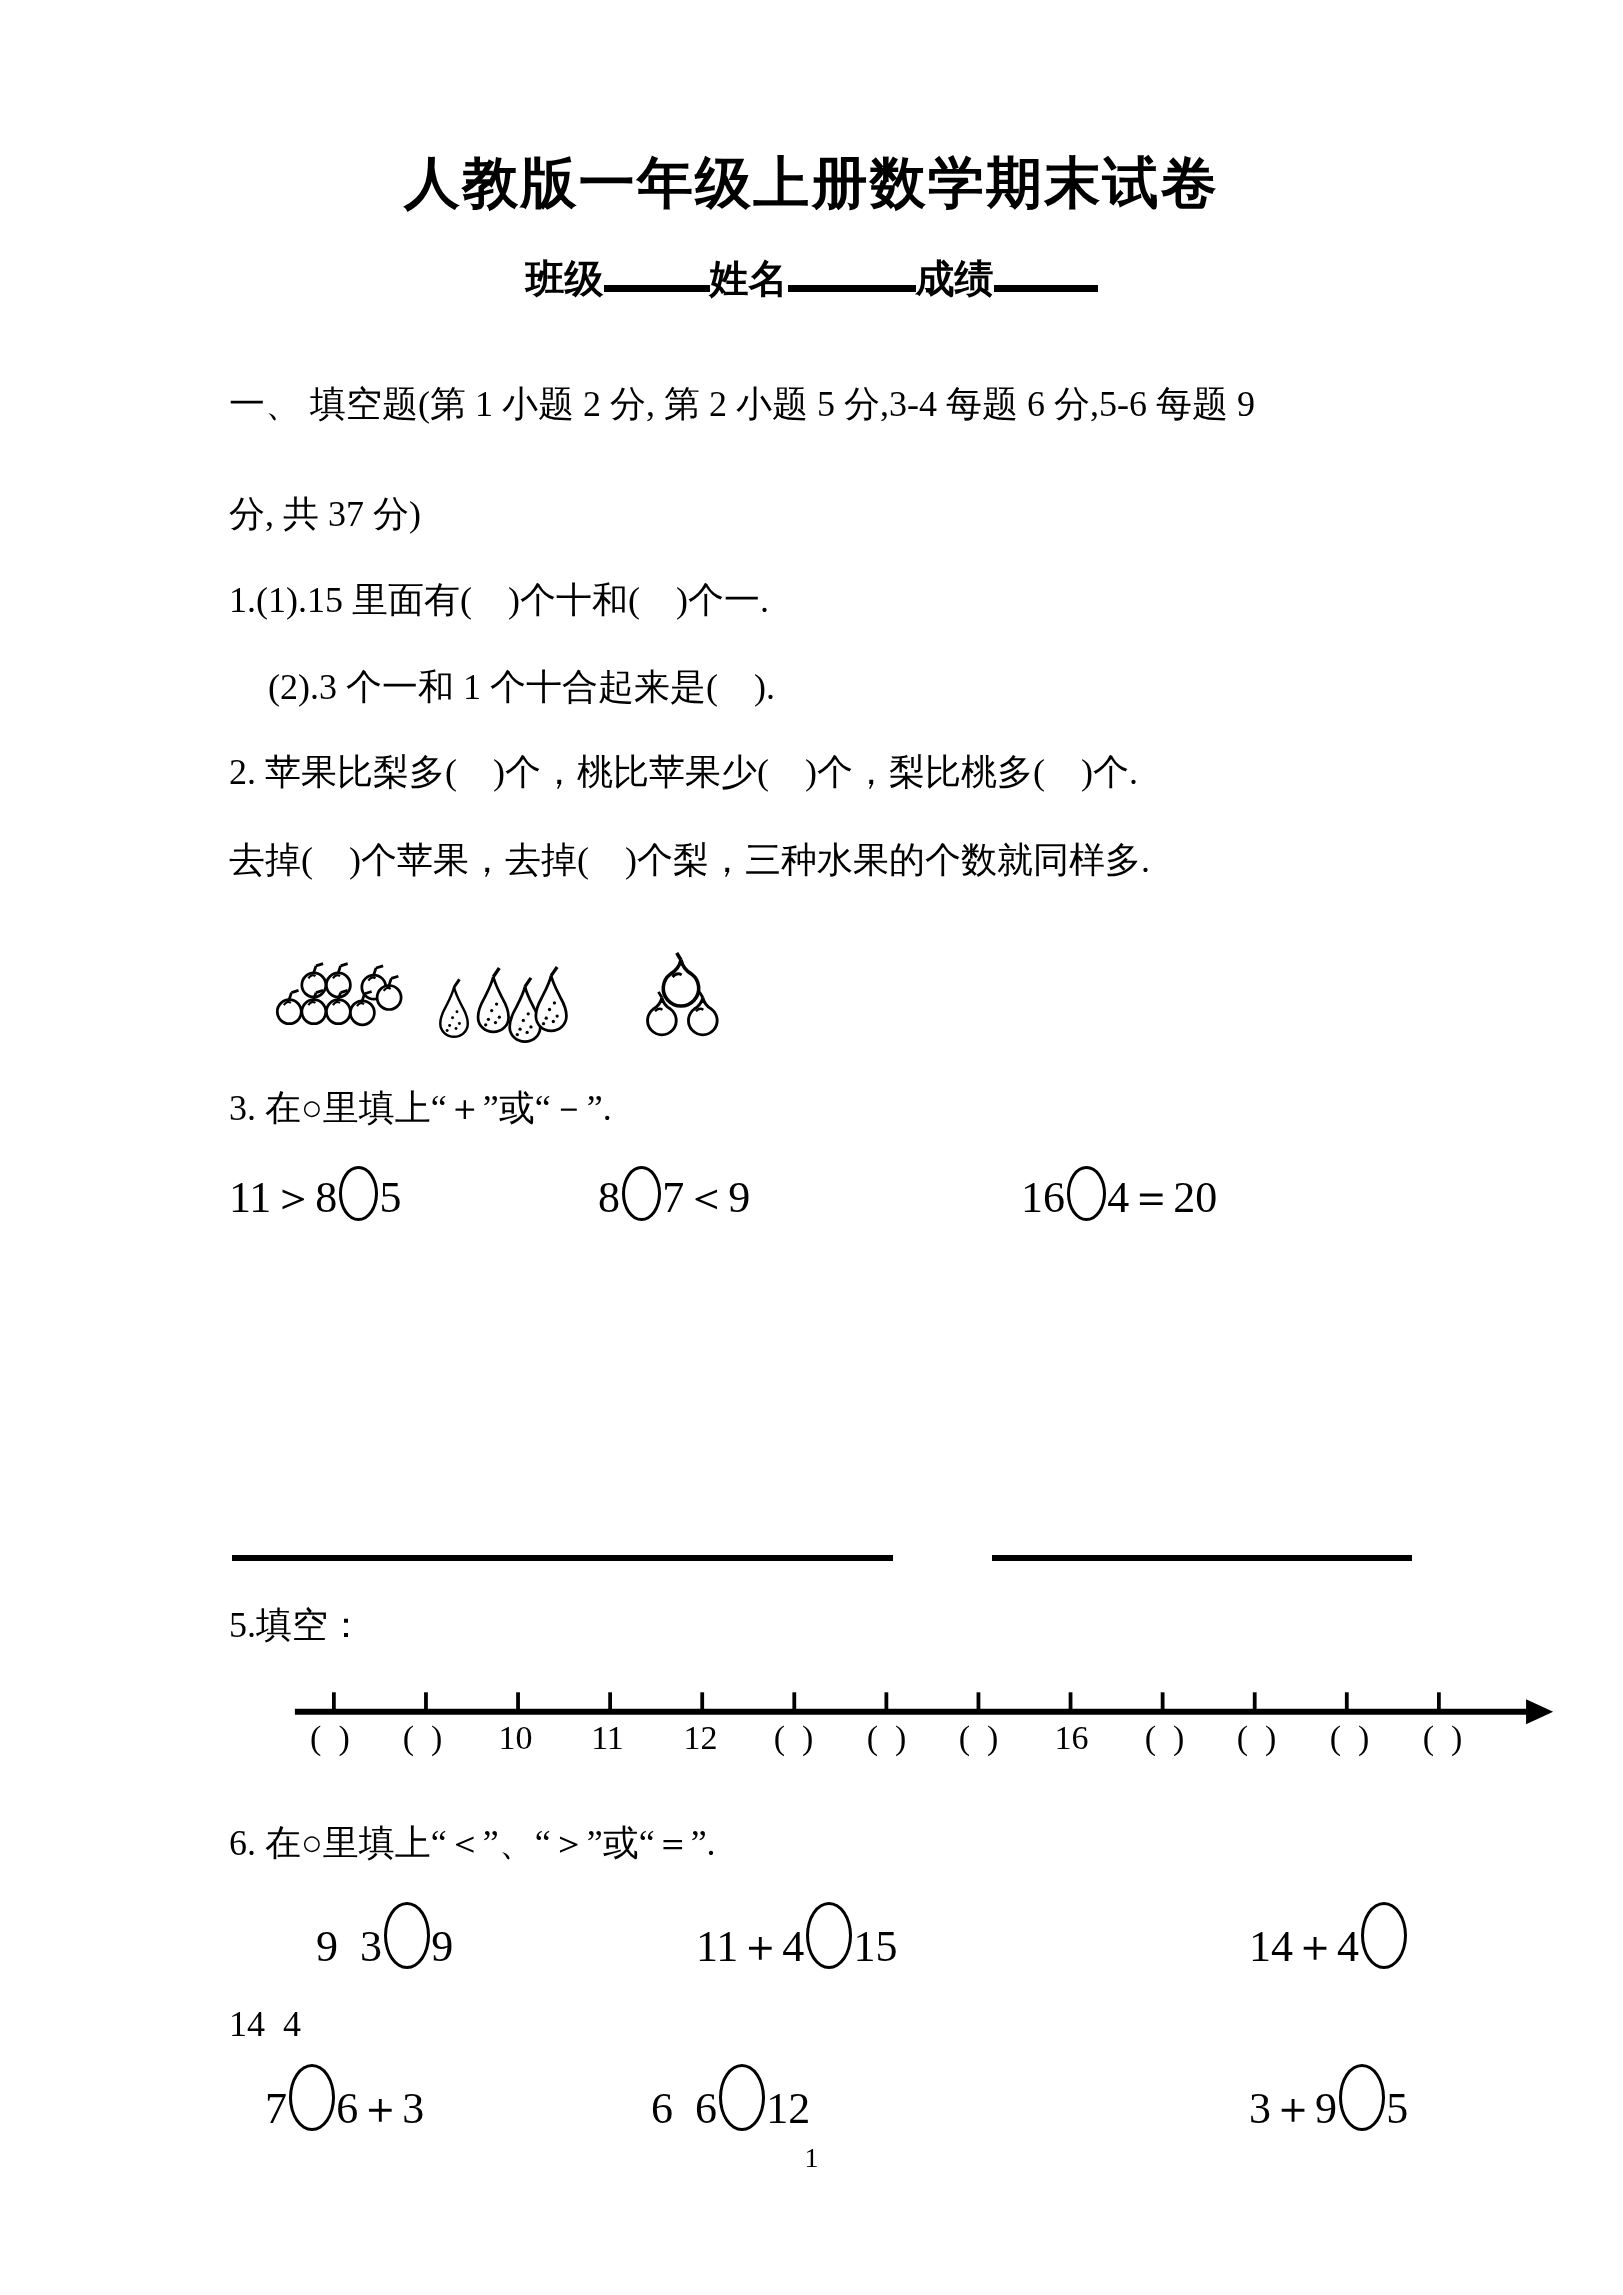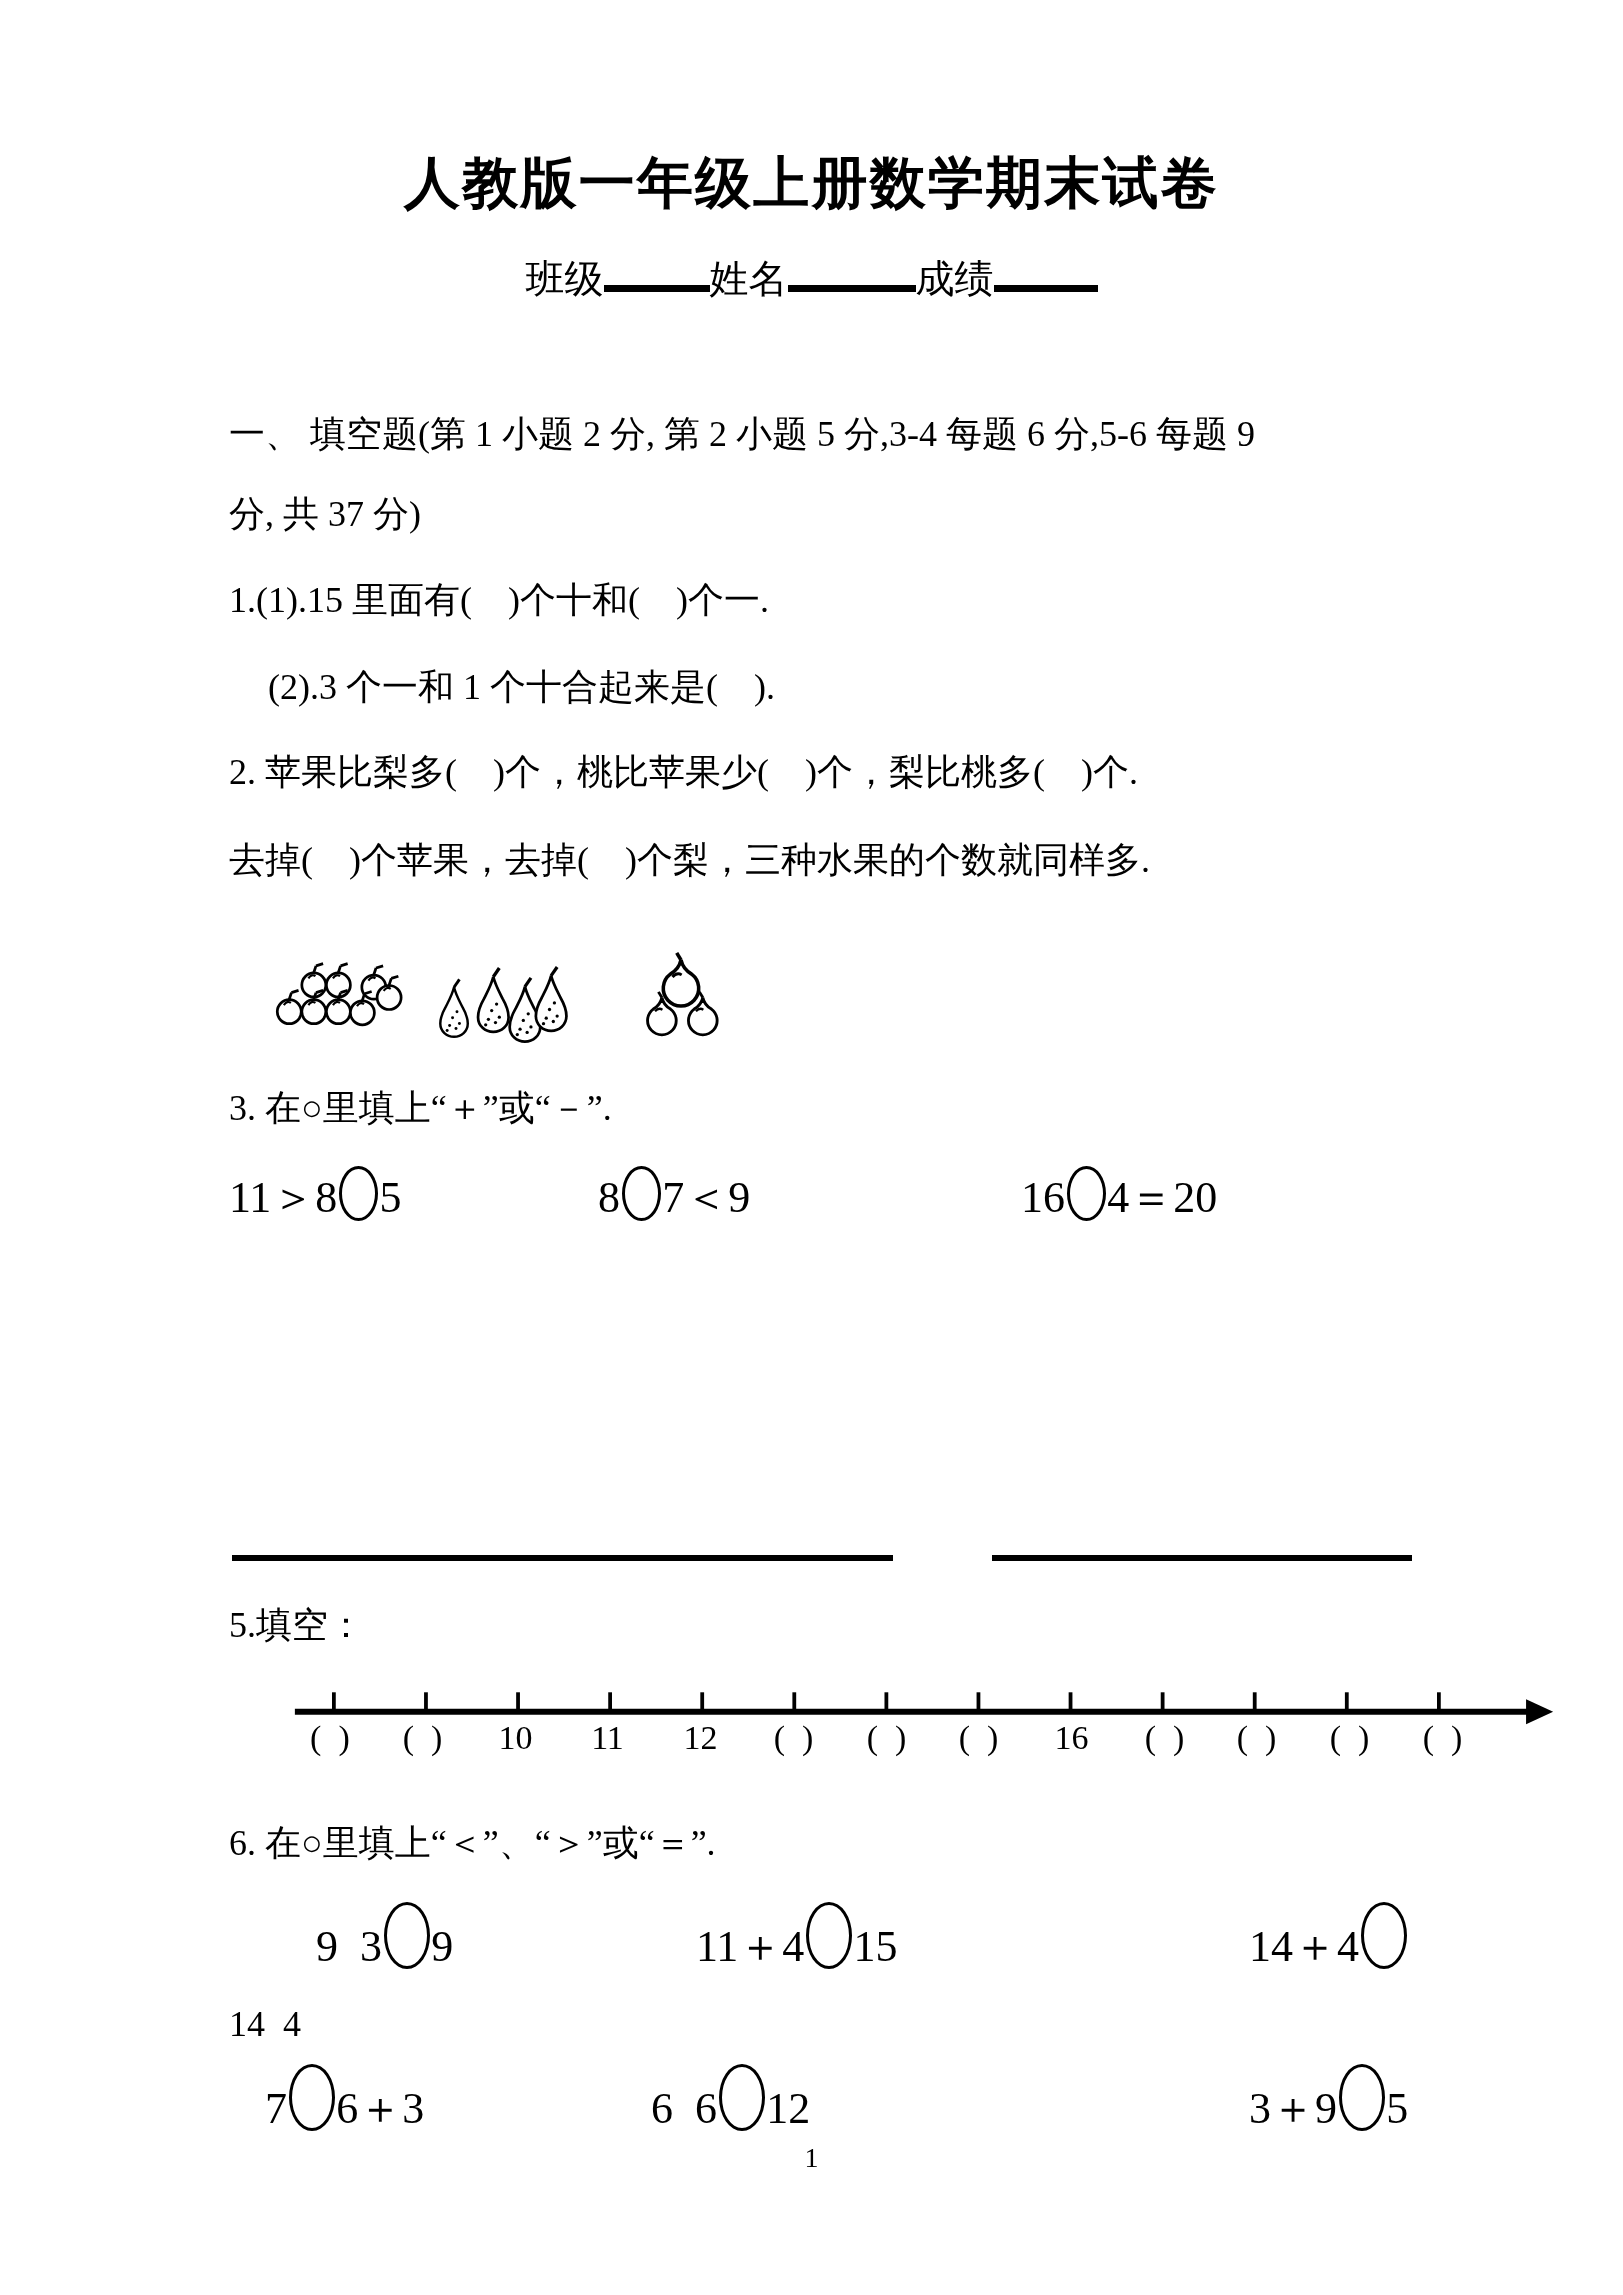--- a/index.html
+++ b/index.html
@@ -12,21 +12,21 @@
     font-family:"Liberation Serif","DejaVu Serif",serif;
     overflow:hidden;
   }
   .title{
     position:absolute;left:0;top:146px;width:1623px;
     text-align:center;font-size:56px;font-weight:bold;
     letter-spacing:2.2px;white-space:pre;
   }
   .fields{
     position:absolute;left:0;top:252px;width:1623px;
-    text-align:center;font-size:39px;font-weight:normal;white-space:pre;
+    text-align:center;font-size:39px;font-weight:bold;white-space:pre;
   }
   .fld-underline{
     display:inline-block;height:3.3px;
     border-bottom:7.6px solid #000;
   }
   .line{
     position:absolute;left:229px;
     font-size:36px;line-height:1.25;white-space:pre;
   }
   .indent1{left:268px;}
@@ -67,21 +67,21 @@
 </style>
 </head>
 <body>
 
 <div class="page">
 
   <div class="title">人教版一年级上册数学期末试卷</div>
 
   <div class="fields" id="fields-line"><span>班级</span><span class="fld-underline" style="width: 106px;"></span><span>姓名</span><span class="fld-underline" style="width: 128px;"></span><span>成绩</span><span class="fld-underline" style="width: 104px;"></span></div>
 
-  <div class="line" style="top:412px">一、 填空题(第 1 小题 2 分, 第 2 小题 5 分,3-4 每题 6 分,5-6 每题 9</div>
+  <div class="line" style="top:382px">一、 填空题(第 1 小题 2 分, 第 2 小题 5 分,3-4 每题 6 分,5-6 每题 9</div>
   <div class="line" style="top:492px">分, 共 37 分)</div>
 
   <div class="line" style="top:578px">1.(1).15 里面有(    )个十和(    )个一.</div>
   <div class="line indent1" style="top:665px">(2).3 个一和 1 个十合起来是(    ).</div>
 
   <div class="line" style="top:750px">2. 苹果比梨多(    )个，桃比苹果少(    )个，梨比桃多(    )个.</div>
   <div class="line" style="top:838px">去掉(    )个苹果，去掉(    )个梨，三种水果的个数就同样多.</div>
 
   <svg id="fruits-svg" width="491" height="115" viewBox="0 0 900 210">
       <g>

